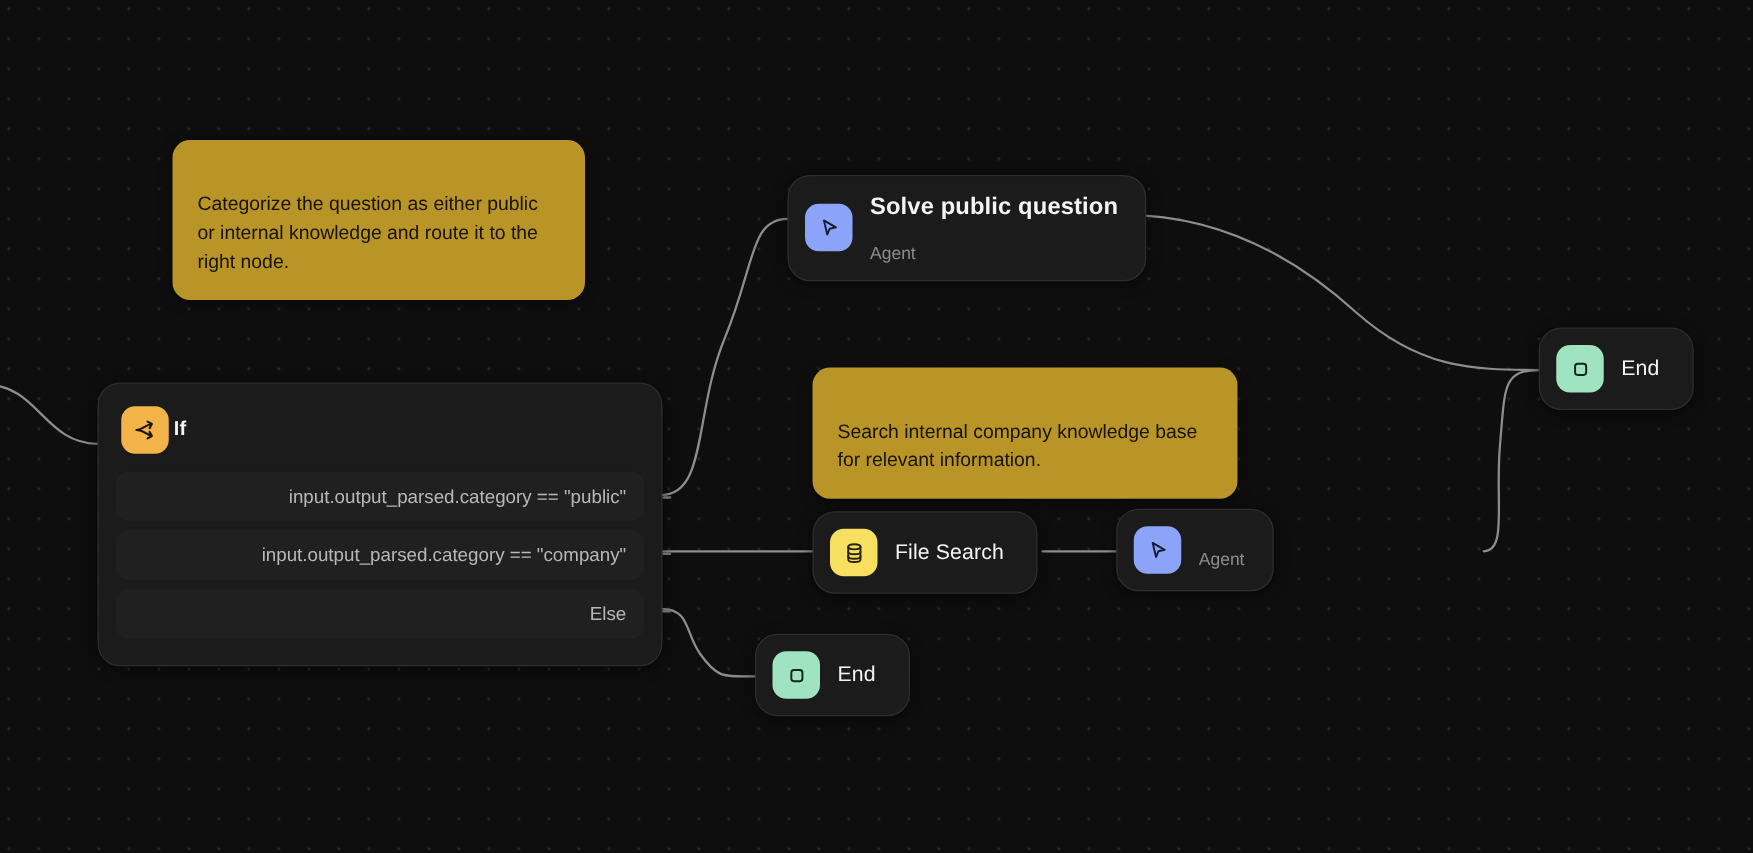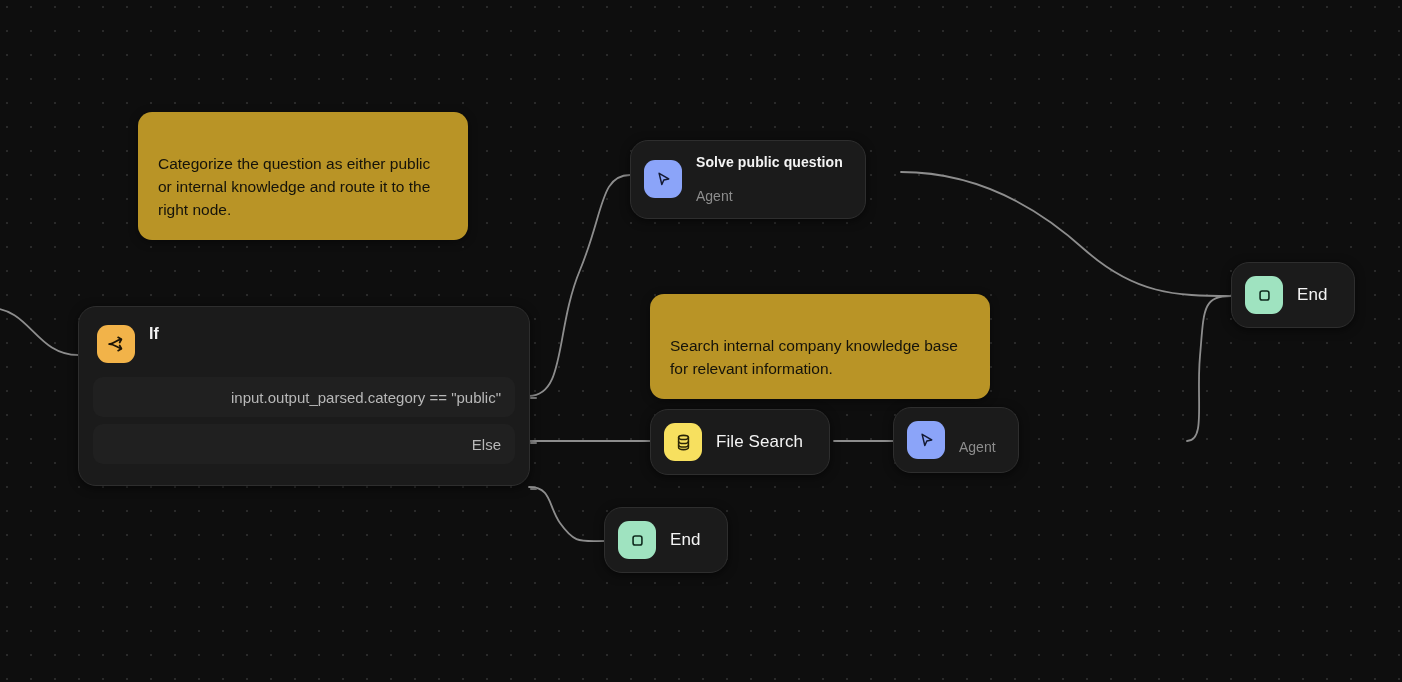--- a/index.html
+++ b/index.html
@@ -44,22 +44,22 @@
     border-radius: 18px;
     box-shadow: 0 2px 10px rgba(0,0,0,.55);
   }
 
   
   .if-node {
     padding: 14px 14px 14px 14px;
   }
   .if-head {
     display: flex;
-    align-items: flex-start;
-    gap: 14px;
+    align-items: center;
+    gap: 4px;
     padding: 4px 4px 14px 4px;
   }
   .if-title {
     color: #f2f2f2;
     font-size: 16px;
     font-weight: 700;
     letter-spacing: .1px;
   }
   .icon-sq {
     width: 38px;
@@ -93,21 +93,21 @@
   
   .simple {
     display: flex;
     align-items: center;
     gap: 14px;
     padding: 13px 22px 13px 13px;
   }
   .node-text { display: flex; flex-direction: column; justify-content: center; }
   .node-title {
     color: #f4f4f4;
-    font-size: 14px;
+    font-size: 19px;
     font-weight: 700;
     letter-spacing: .1px;
     line-height: 1.25;
     white-space: nowrap;
   }
   .node-sub {
     color: #8d8d8d;
     font-size: 14px;
     font-weight: 400;
     line-height: 1.3;
@@ -179,20 +179,23 @@
           <polyline points="16.4,13.8 18.5,17.7 14.5,20"></polyline>
         </svg>
       </div>
       <div class="if-title">If</div>
     </div>
 
     <div class="cond-row">
       <span>input.output_parsed.category == "public"</span>
     </div>
     <div class="cond-row">
+      <span>input.output_parsed.category == "company"</span>
+    </div>
+    <div class="cond-row">
       <span>Else</span>
     </div>
 
     <div class="port" style="right:-8px; top:90px;"></div>
     <div class="port" style="right:-8px; top:135px;"></div>
     <div class="port" style="right:-8px; top:181px;"></div>
   </div>
 
   <div class="node simple" style="left:630px; top:140px;">
     <div class="icon-sq icon-agent">

